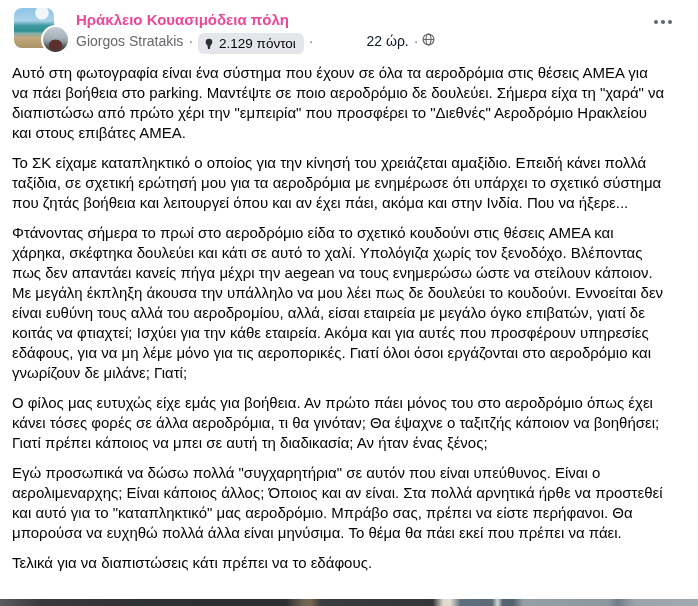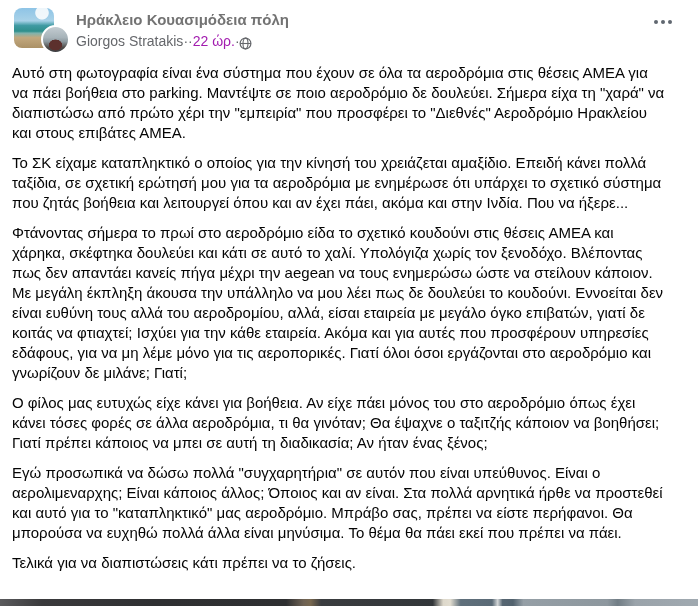--- a/index.html
+++ b/index.html
@@ -20,29 +20,29 @@
       linear-gradient(180deg,#8ec4e6 0%,#a9d2e8 32%,#3f9aa2 44%,#2f8f8c 58%,#7fb3ad 63%,#c2a87e 74%,#ab9166 100%);
   }
   .author-avatar{
     position:absolute;left:27px;top:17px;width:25px;height:25px;border-radius:50%;
     border:2px solid #fff;
     background:
       radial-gradient(ellipse 42% 35% at 50% 72%, #5c302d 0 60%, rgba(92,48,45,0) 65%),
       linear-gradient(180deg,#c3ccd1 0%,#a7b3b9 42%,#8d9aa0 58%,#4e4a47 82%,#3a3c40 100%);
   }
   .header-text{margin-left:2px;padding-top:2px;min-width:0;}
-  .group-name{font-size:15px;font-weight:700;color:#737373;line-height:20px;cursor:pointer;}
-  .byline{display:flex;align-items:flex-end;margin-top:3px;font-size:14px;color:#65676B;line-height:17px;white-space:nowrap;}
+  .group-name{font-size:15px;font-weight:700;color:#ec4899;line-height:20px;cursor:pointer;}
+  .byline{display:flex;align-items:flex-start;gap:5px;margin-top:3px;font-size:14px;color:#65676B;line-height:17px;white-space:nowrap;}
   .author{cursor:pointer;}
   .dot-sep{color:#65676B;}
   .points-badge{
     display:inline-flex;align-items:center;gap:4px;background:#E4E6EB;border-radius:6px;
     padding:2px 8px 2px 5px;color:#050505;font-size:13.5px;font-weight:500;cursor:pointer;
   }
-  .timestamp{color:#a21caf;cursor:pointer;}
+  .timestamp{color:#0f172a;cursor:pointer;margin-left:48px;}
   .globe{display:inline-block;margin-left:-1px;}
   .more-btn{margin-left:auto;display:flex;gap:3px;align-items:center;padding:12px 12px 12px 12px;cursor:pointer;}
   .mdot{width:4px;height:4px;border-radius:50%;background:#606770;}
 
   
   .post-body{padding:7px 32px 0 12px;font-size:15px;color:#050505;}
   .post-body p{margin:0 0 10px 0;line-height:20px;}
 
   
   .attached-photo{
@@ -65,20 +65,27 @@
     <div class="avatar-stack">
       <div class="group-avatar"></div>
       <div class="author-avatar"></div>
     </div>
 
     <div class="header-text">
       <div class="group-name">Ηράκλειο Κουασιμόδεια πόλη</div>
       <div class="byline">
         <span class="author">Giorgos Stratakis</span>
         <span class="dot-sep">·</span>
+        <span class="points-badge">
+          <svg class="medal" width="12" height="12" viewBox="0 0 12 12" aria-hidden="true">
+            <circle cx="6" cy="4.1" r="3.3" fill="#2d2f31"></circle>
+            <path d="M4.3 6.7 L7.7 6.7 L6.9 11 L5.1 11 Z" fill="#2d2f31"></path>
+          </svg>
+          <span>2.129 πόντοι</span>
+        </span>
         <span class="dot-sep">·</span>
         <span class="timestamp">22 ώρ.</span>
         <span class="dot-sep">·</span>
         <svg class="globe" width="13" height="13" viewBox="0 0 13 13" aria-hidden="true">
           <circle cx="6.5" cy="6.5" r="5.4" fill="none" stroke="#65676B" stroke-width="1.2"></circle>
           <ellipse cx="6.5" cy="6.5" rx="2.5" ry="5.4" fill="none" stroke="#65676B" stroke-width="1.1"></ellipse>
           <line x1="1.1" y1="6.5" x2="11.9" y2="6.5" stroke="#65676B" stroke-width="1.1"></line>
         </svg>
       </div>
     </div>
@@ -87,20 +94,20 @@
       <span class="mdot"></span>
       <span class="mdot"></span>
       <span class="mdot"></span>
     </div>
   </div>
 
   <div class="post-body">
       <p>Αυτό στη φωτογραφία είναι ένα σύστημα που έχουν σε όλα τα αεροδρόμια στις θέσεις ΑΜΕΑ για να πάει βοήθεια στο parking. Μαντέψτε σε ποιο αεροδρόμιο δε δουλεύει. Σήμερα είχα τη "χαρά" να διαπιστώσω από πρώτο χέρι την "εμπειρία" που προσφέρει το "Διεθνές" Αεροδρόμιο Ηρακλείου και στους επιβάτες ΑΜΕΑ.</p>
       <p>Το ΣΚ είχαμε καταπληκτικό ο οποίος για την κίνησή του χρειάζεται αμαξίδιο. Επειδή κάνει πολλά ταξίδια, σε σχετική ερώτησή μου για τα αεροδρόμια με ενημέρωσε ότι υπάρχει το σχετικό σύστημα που ζητάς βοήθεια και λειτουργεί όπου και αν έχει πάει, ακόμα και στην Ινδία. Που να ήξερε...</p>
       <p>Φτάνοντας σήμερα το πρωί στο αεροδρόμιο είδα το σχετικό κουδούνι στις θέσεις ΑΜΕΑ και χάρηκα, σκέφτηκα δουλεύει και κάτι σε αυτό το χαλί. Υπολόγιζα χωρίς τον ξενοδόχο. Βλέποντας πως δεν απαντάει κανείς πήγα μέχρι την aegean να τους ενημερώσω ώστε να στείλουν κάποιον. Με μεγάλη έκπληξη άκουσα την υπάλληλο να μου λέει πως δε δουλεύει το κουδούνι. Εννοείται δεν είναι ευθύνη τους αλλά του αεροδρομίου, αλλά, είσαι εταιρεία με μεγάλο όγκο επιβατών, γιατί δε κοιτάς να φτιαχτεί; Ισχύει για την κάθε εταιρεία. Ακόμα και για αυτές που προσφέρουν υπηρεσίες εδάφους, για να μη λέμε μόνο για τις αεροπορικές. Γιατί όλοι όσοι εργάζονται στο αεροδρόμιο και γνωρίζουν δε μιλάνε; Γιατί;</p>
-      <p>Ο φίλος μας ευτυχώς είχε κάνει για βοήθεια. Αν είχε πάει μόνος του στο αεροδρόμιο όπως έχει κάνει τόσες φορές σε άλλα αεροδρόμια, τι θα γινόταν; Θα έψαχνε ο ταξιτζής κάποιον να βοηθήσει; Γιατί πρέπει κάποιος να μπει σε αυτή τη διαδικασία; Αν ήταν ένας ξένος;</p>
+      <p>Ο φίλος μας ευτυχώς είχε εμάς για βοήθεια. Αν πρώτο πάει μόνος του στο αεροδρόμιο όπως έχει κάνει τόσες φορές σε άλλα αεροδρόμια, τι θα γινόταν; Θα έψαχνε ο ταξιτζής κάποιον να βοηθήσει; Γιατί πρέπει κάποιος να μπει σε αυτή τη διαδικασία; Αν ήταν ένας ξένος;</p>
       <p>Εγώ προσωπικά να δώσω πολλά "συγχαρητήρια" σε αυτόν που είναι υπεύθυνος. Είναι ο αερολιμεναρχης; Είναι κάποιος άλλος; Όποιος και αν είναι. Στα πολλά αρνητικά ήρθε να προστεθεί και αυτό για το "καταπληκτικό" μας αεροδρόμιο. Μπράβο σας, πρέπει να είστε περήφανοι. Θα μπορούσα να ευχηθώ πολλά άλλα είναι μηνύσιμα. Το θέμα θα πάει εκεί που πρέπει να πάει.</p>
-      <p>Τελικά για να διαπιστώσεις κάτι πρέπει να το ζήσεις.</p>
+      <p>Τελικά για να διαπιστώσεις κάτι πρέπει να το εδάφους.</p>
     </div>
 
   <div class="attached-photo"></div>
 
 </div>
 
 </body></html>

